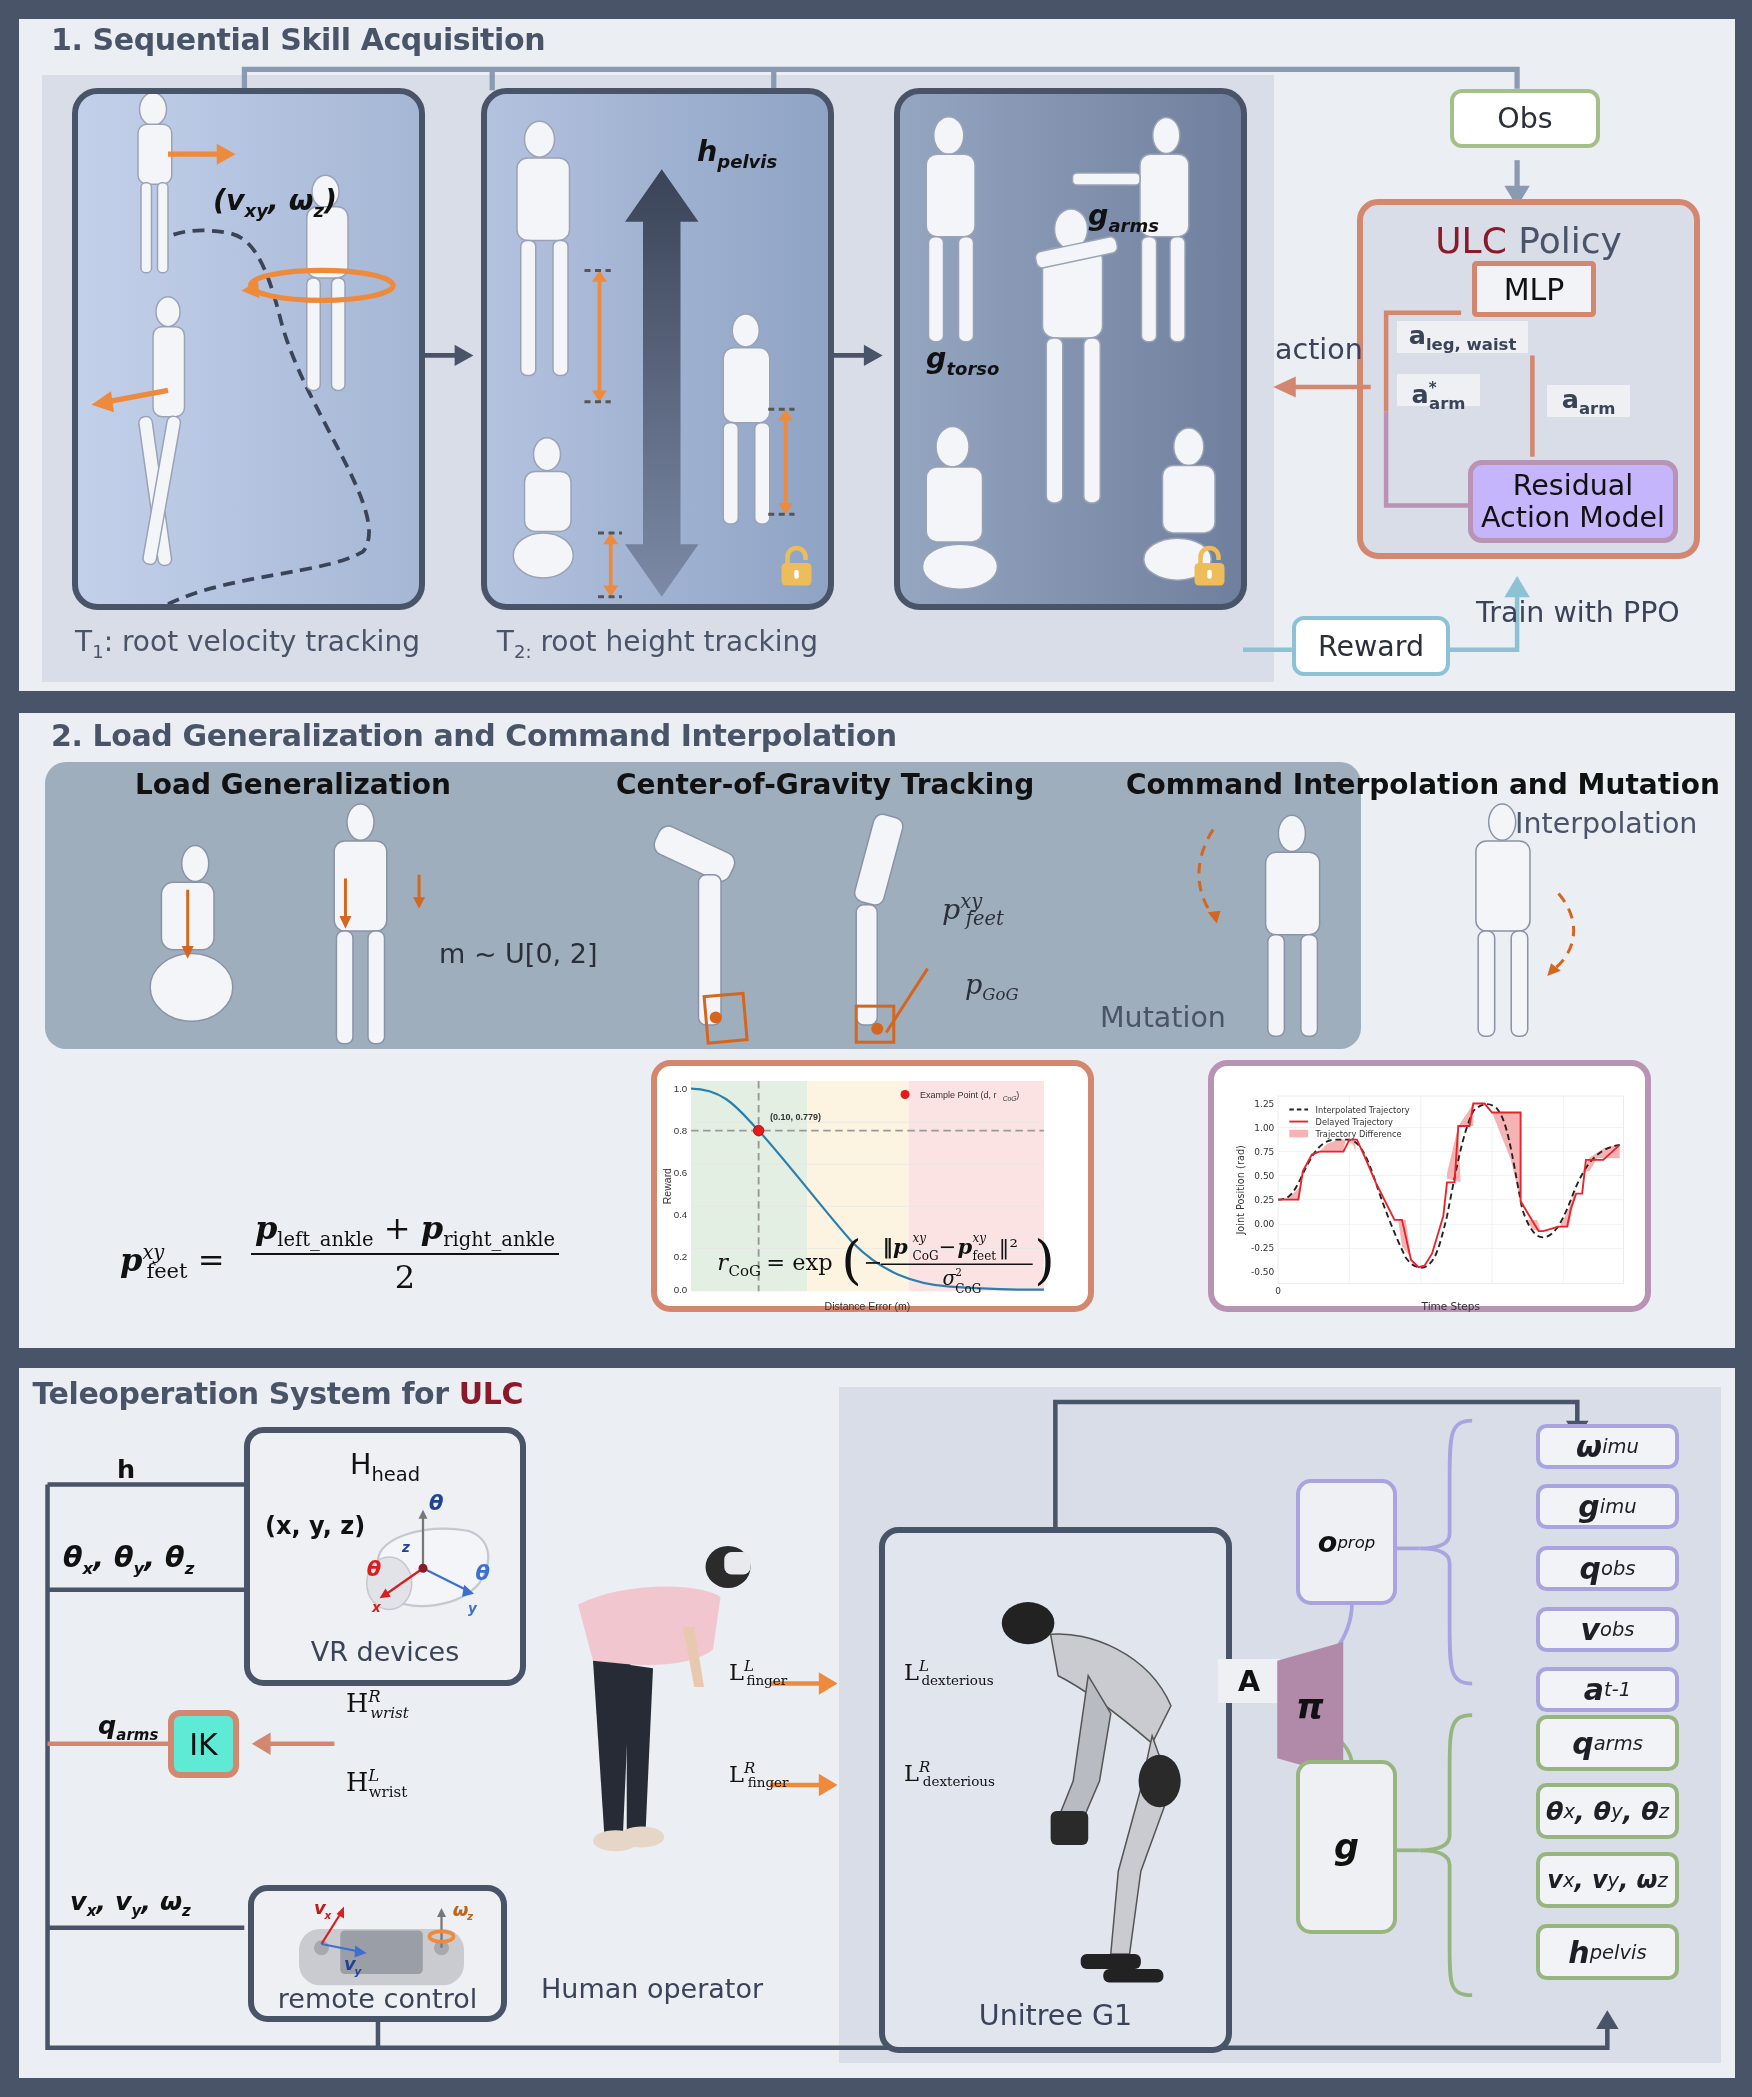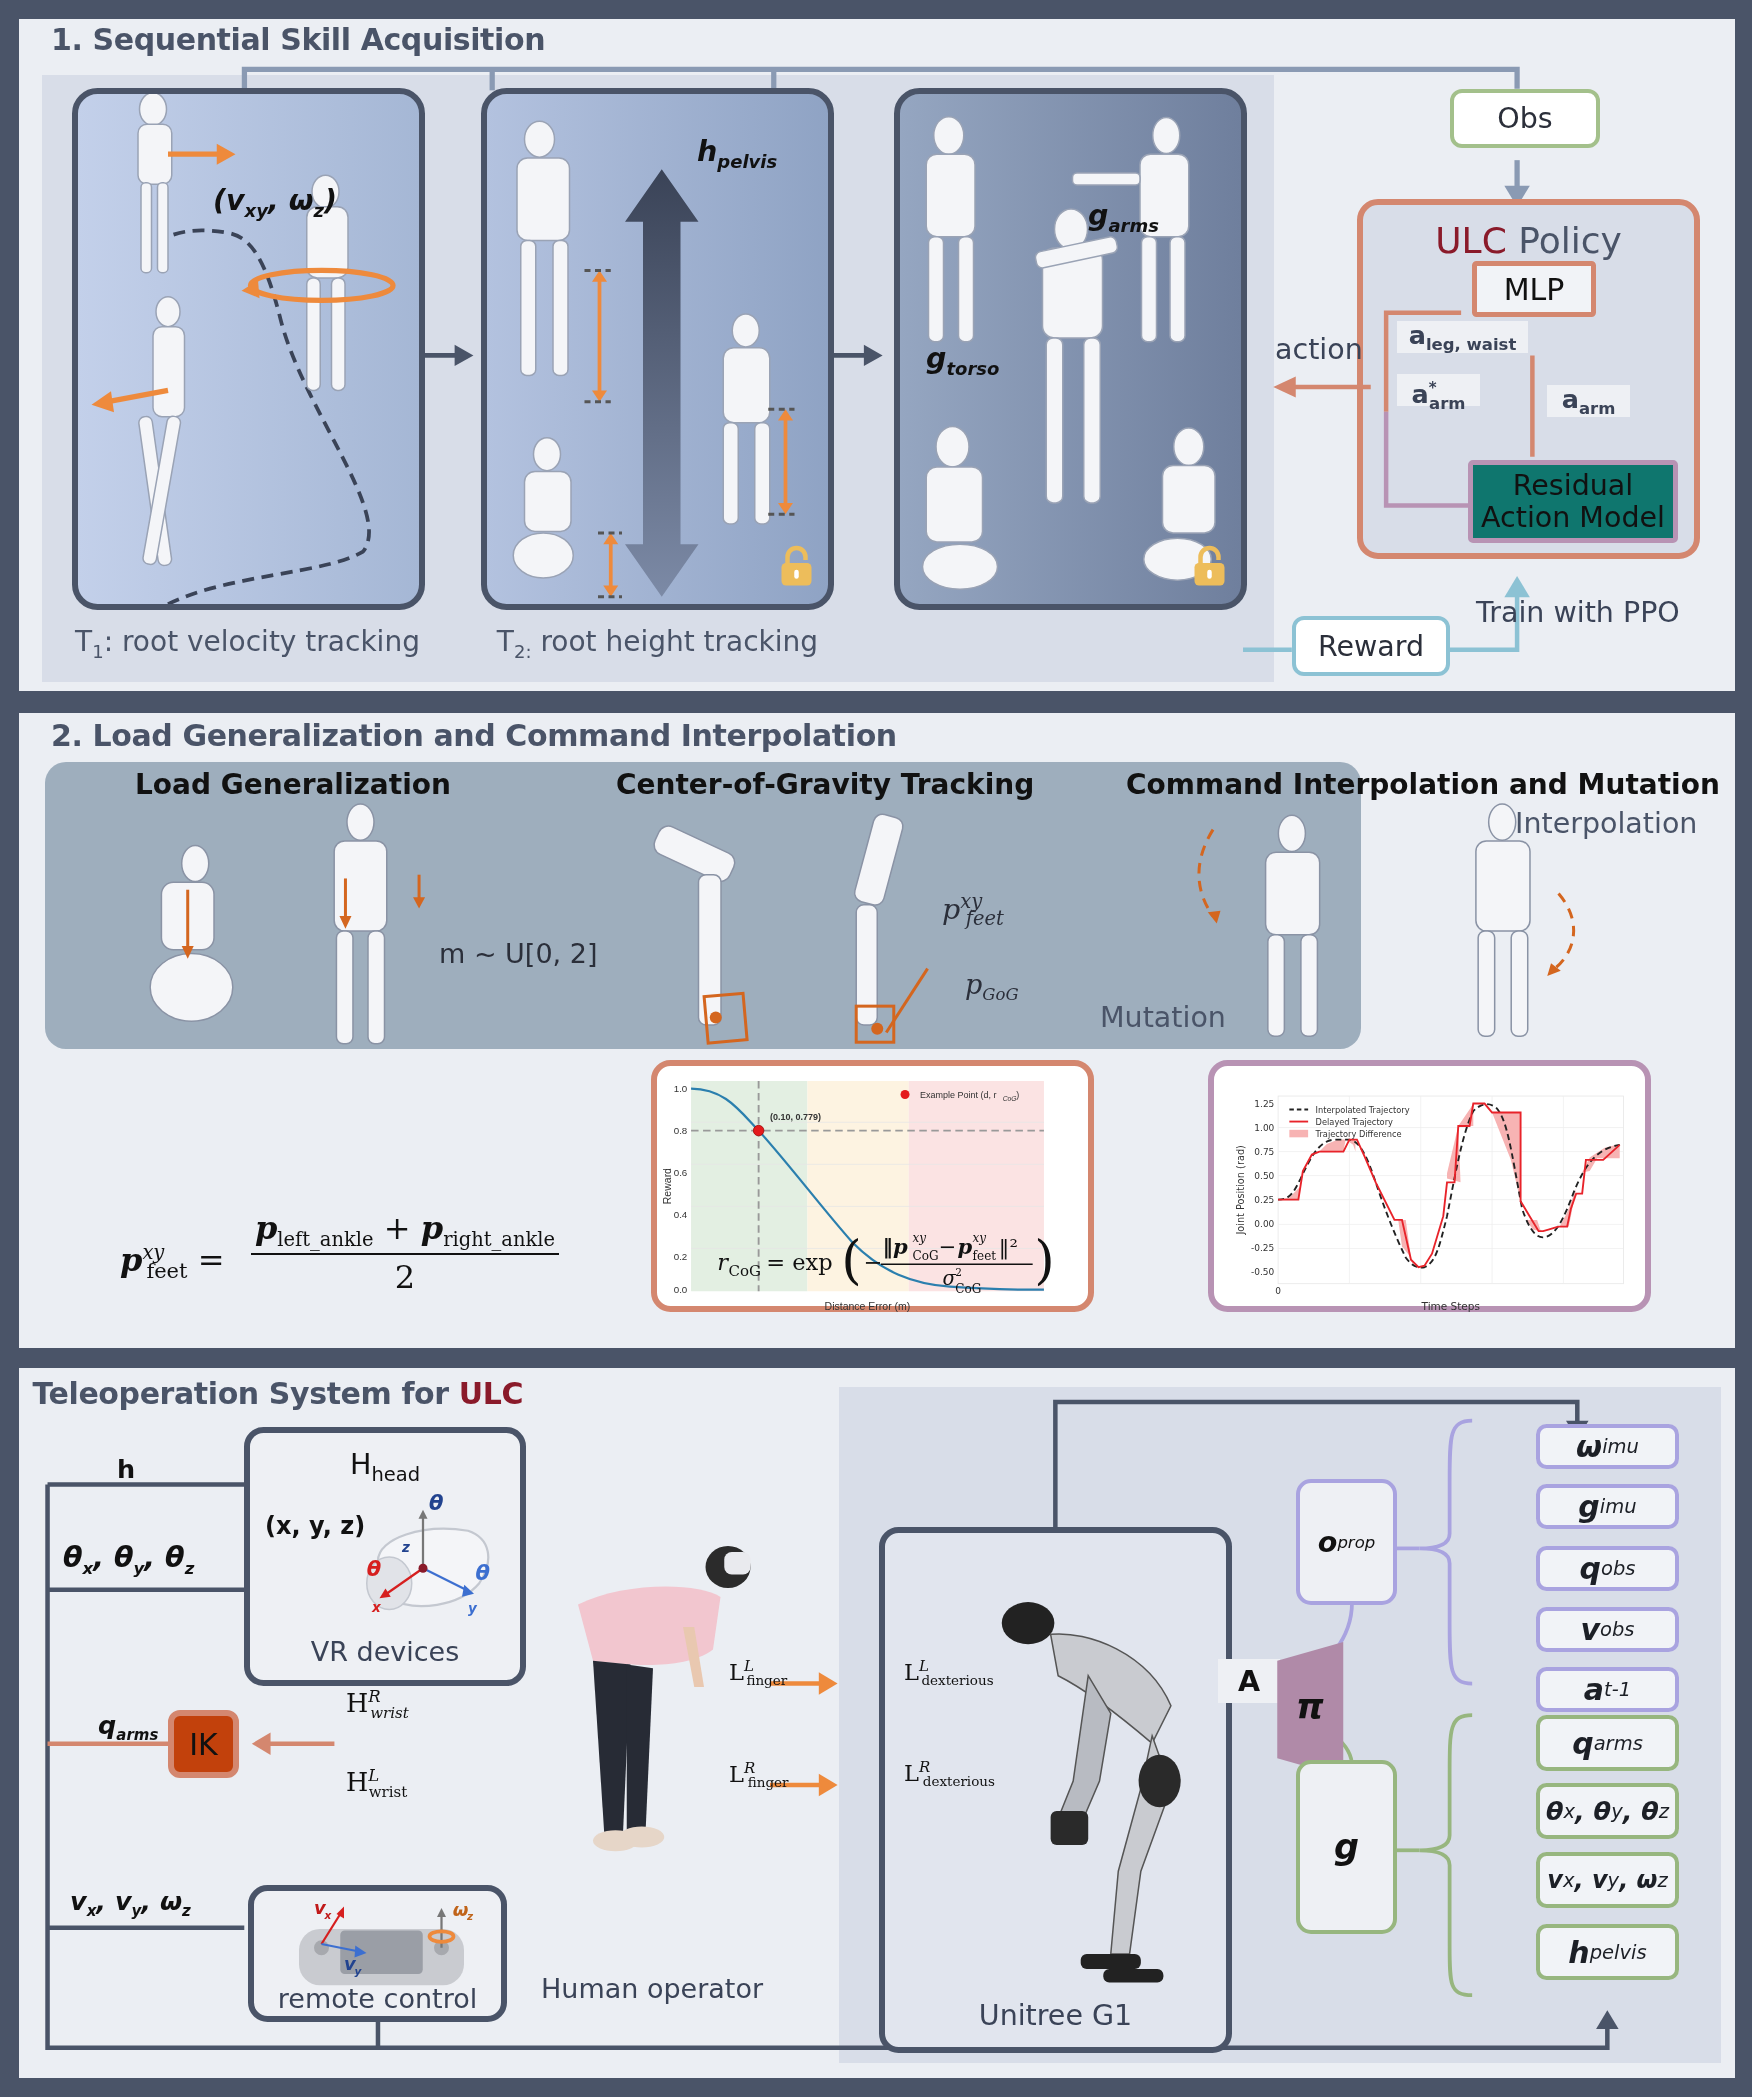--- a/index.html
+++ b/index.html
@@ -185,21 +185,21 @@
     <div class="box" style="left:109px; top:56px; width:124px; height:56px; background:#f1f3f7; border:5.3px solid #d4876f; border-radius:4.5px; font-size:30px; color:#111;">MLP</div>
     <div class="abs" style="left:34px; top:116px; width:131px; height:32px; background:#eef0f4; font-size:25.5px; font-weight:bold; color:#3a4357; text-align:center; line-height:28.5px; white-space:nowrap;">
       <span>a</span><sub style="font-size:16.5px">leg, waist</sub>
     </div>
     <div class="abs" style="left:34px; top:169px; width:83px; height:32px; background:#eef0f4; font-size:25.5px; font-weight:bold; color:#3a4357; text-align:center; line-height:28.5px;">
       <span>a</span><sup style="font-size:15px">*</sup><sub style="font-size:16.5px; margin-left:-7.5px">arm</sub>
     </div>
     <div class="abs" style="left:184px; top:180px; width:83px; height:32px; background:#eef0f4; font-size:25.5px; font-weight:bold; color:#3a4357; text-align:center; line-height:28.5px;">
       <span>a</span><sub style="font-size:16.5px">arm</sub>
     </div>
-    <div class="box" style="left:105px; top:255px; width:210px; height:83px; background:#0f766e; border:5.3px solid #b893b4; border-radius:5px; font-size:28.5px; color:#111; flex-direction:column; line-height:1.1;">
+    <div class="box" style="left:105px; top:255px; width:210px; height:83px; background:#c4b5fd; border:5.3px solid #b893b4; border-radius:14px; font-size:28.5px; color:#111; flex-direction:column; line-height:1.1;">
       <div>Residual</div>
       <div>Action Model</div>
     </div>
   </div>
 
   <svg class="abs" style="left:1254px; top:353px;" width="98" height="30" viewBox="0 0 130 40">
     <line x1="25" y1="20" x2="130" y2="20" stroke="#d4876f" stroke-width="6"></line>
     <polygon points="30,6 0,20 30,34" fill="#d4876f"></polygon>
   </svg>
   <div class="abs" style="left:1256px; top:314px; font-size:28.5px; color:#3a4357;">action</div>
@@ -463,21 +463,21 @@
       <text x="108" y="22" font-size="28" font-style="italic" font-weight="bold" fill="#22438f" font-family="DejaVu Sans, sans-serif">θ</text>
       <text x="25" y="110" font-size="28" font-style="italic" font-weight="bold" fill="#d61f1f" font-family="DejaVu Sans, sans-serif">θ</text>
       <text x="170" y="115" font-size="28" font-style="italic" font-weight="bold" fill="#3c6fd0" font-family="DejaVu Sans, sans-serif">θ</text>
       <text x="72" y="78" font-size="18" font-style="italic" font-weight="bold" fill="#22438f" font-family="DejaVu Sans, sans-serif">z</text>
       <text x="32" y="158" font-size="18" font-style="italic" font-weight="bold" fill="#d61f1f" font-family="DejaVu Sans, sans-serif">x</text>
       <text x="160" y="160" font-size="18" font-style="italic" font-weight="bold" fill="#3c6fd0" font-family="DejaVu Sans, sans-serif">y</text>
     </svg>
     <div class="abs" style="left:0; top:203px; width:100%; text-align:center; font-size:27px; color:#3a4357;">VR devices</div>
   </div>
 
-  <div class="box" style="left:149px; top:342px; width:71px; height:68px; border:6px solid #d4876f; background:#c2410c; font-size:30px; color:#111; border-radius:12px;">IK</div>
+  <div class="box" style="left:149px; top:342px; width:71px; height:68px; border:6px solid #d4876f; background:#5eead4; font-size:30px; color:#111; border-radius:12px;">IK</div>
 
   <div class="abs math" style="left:327px; top:319px; font-size:25.5px; color:#111;">
     <span>H</span><sup class="mathi" style="font-size:16.5px">R</sup><sub class="mathi" style="font-size:15px; margin-left:-10.5px">wrist</sub>
   </div>
   <div class="abs math" style="left:327px; top:398px; font-size:25.5px; color:#111;">
     <span>H</span><sup class="mathi" style="font-size:16.5px">L</sup><sub style="font-size:15px; margin-left:-10.5px">wrist</sub>
   </div>
 
   <div class="abs" style="left:229px; top:517px; width:259px; height:134px; border:6px solid #4a5468; border-radius:19.5px; background:#eef0f4; height:137px;">
     <svg class="abs" style="left:15px; top:7.5px;" width="225" height="90" viewBox="0 0 300 120">

